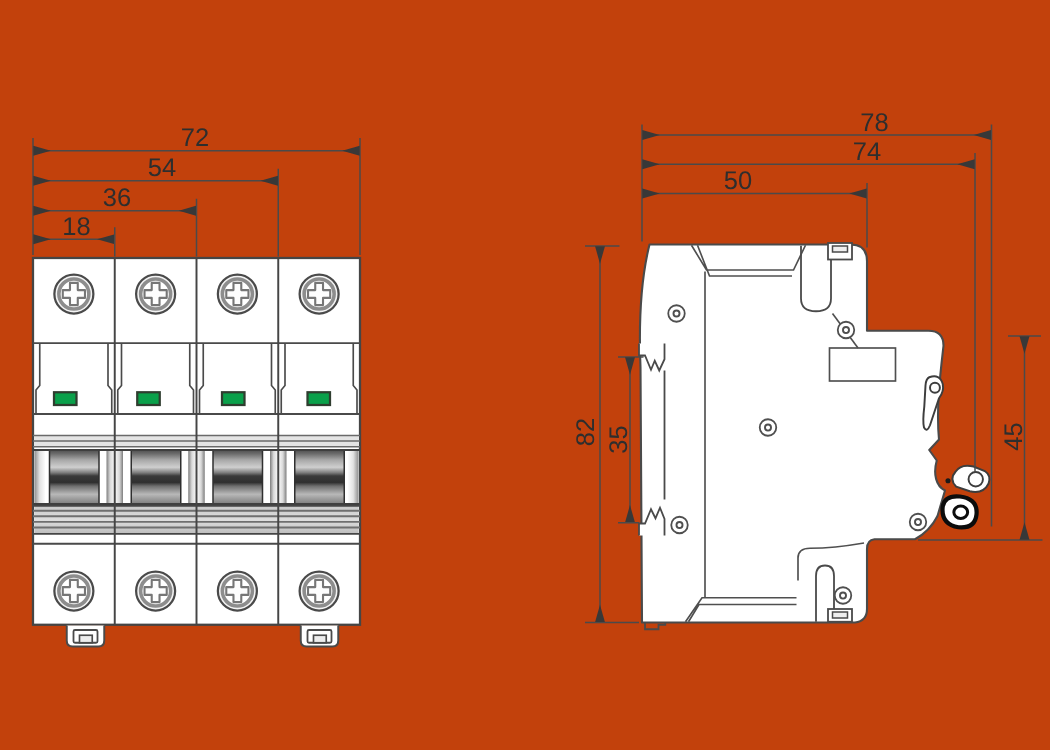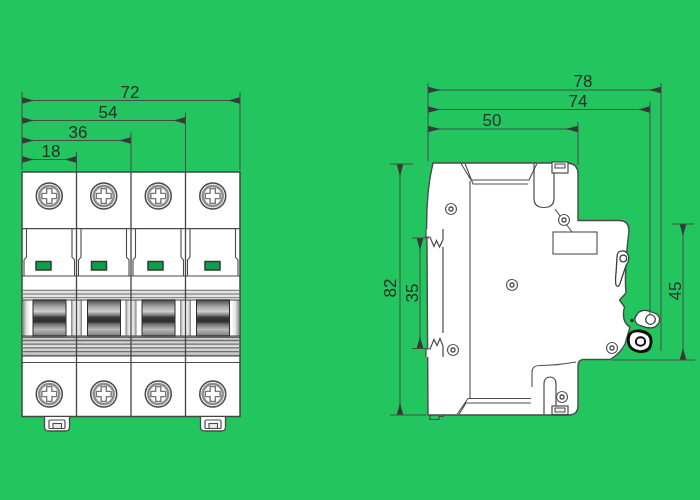--- a/index.html
+++ b/index.html
@@ -1,16 +1,16 @@
 <!DOCTYPE html>
 <html><head>
 <meta charset="utf-8">
 <style>
   html,body{margin:0;padding:0;background:#ffffff;}
-  .stage{position:relative;width:700px;height:500px;background:#22c55e;overflow:hidden;
+  .stage{position:relative;width:700px;height:500px;background:#c2410c;overflow:hidden;
          font-family:"Liberation Sans", sans-serif;}
   svg{display:block;}
   text.dim{font-family:"Liberation Sans", sans-serif;font-size:17px;fill:#2e2e2e;}
 </style>
 </head>
 <body>
 
 <div class="stage">
 <svg width="700" height="500" viewBox="0 0 700 500">
   <defs>

